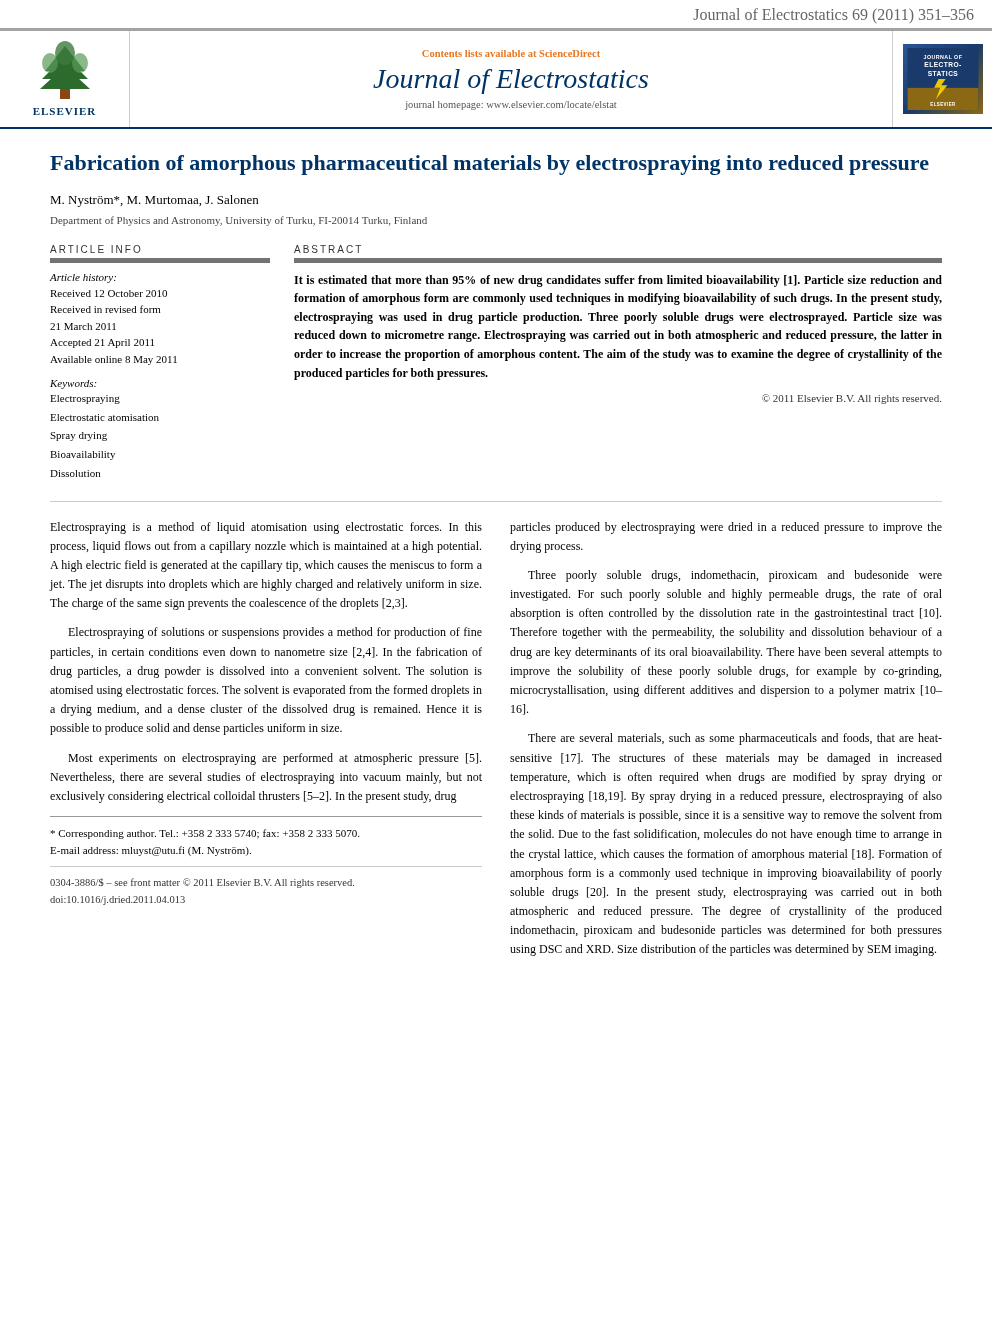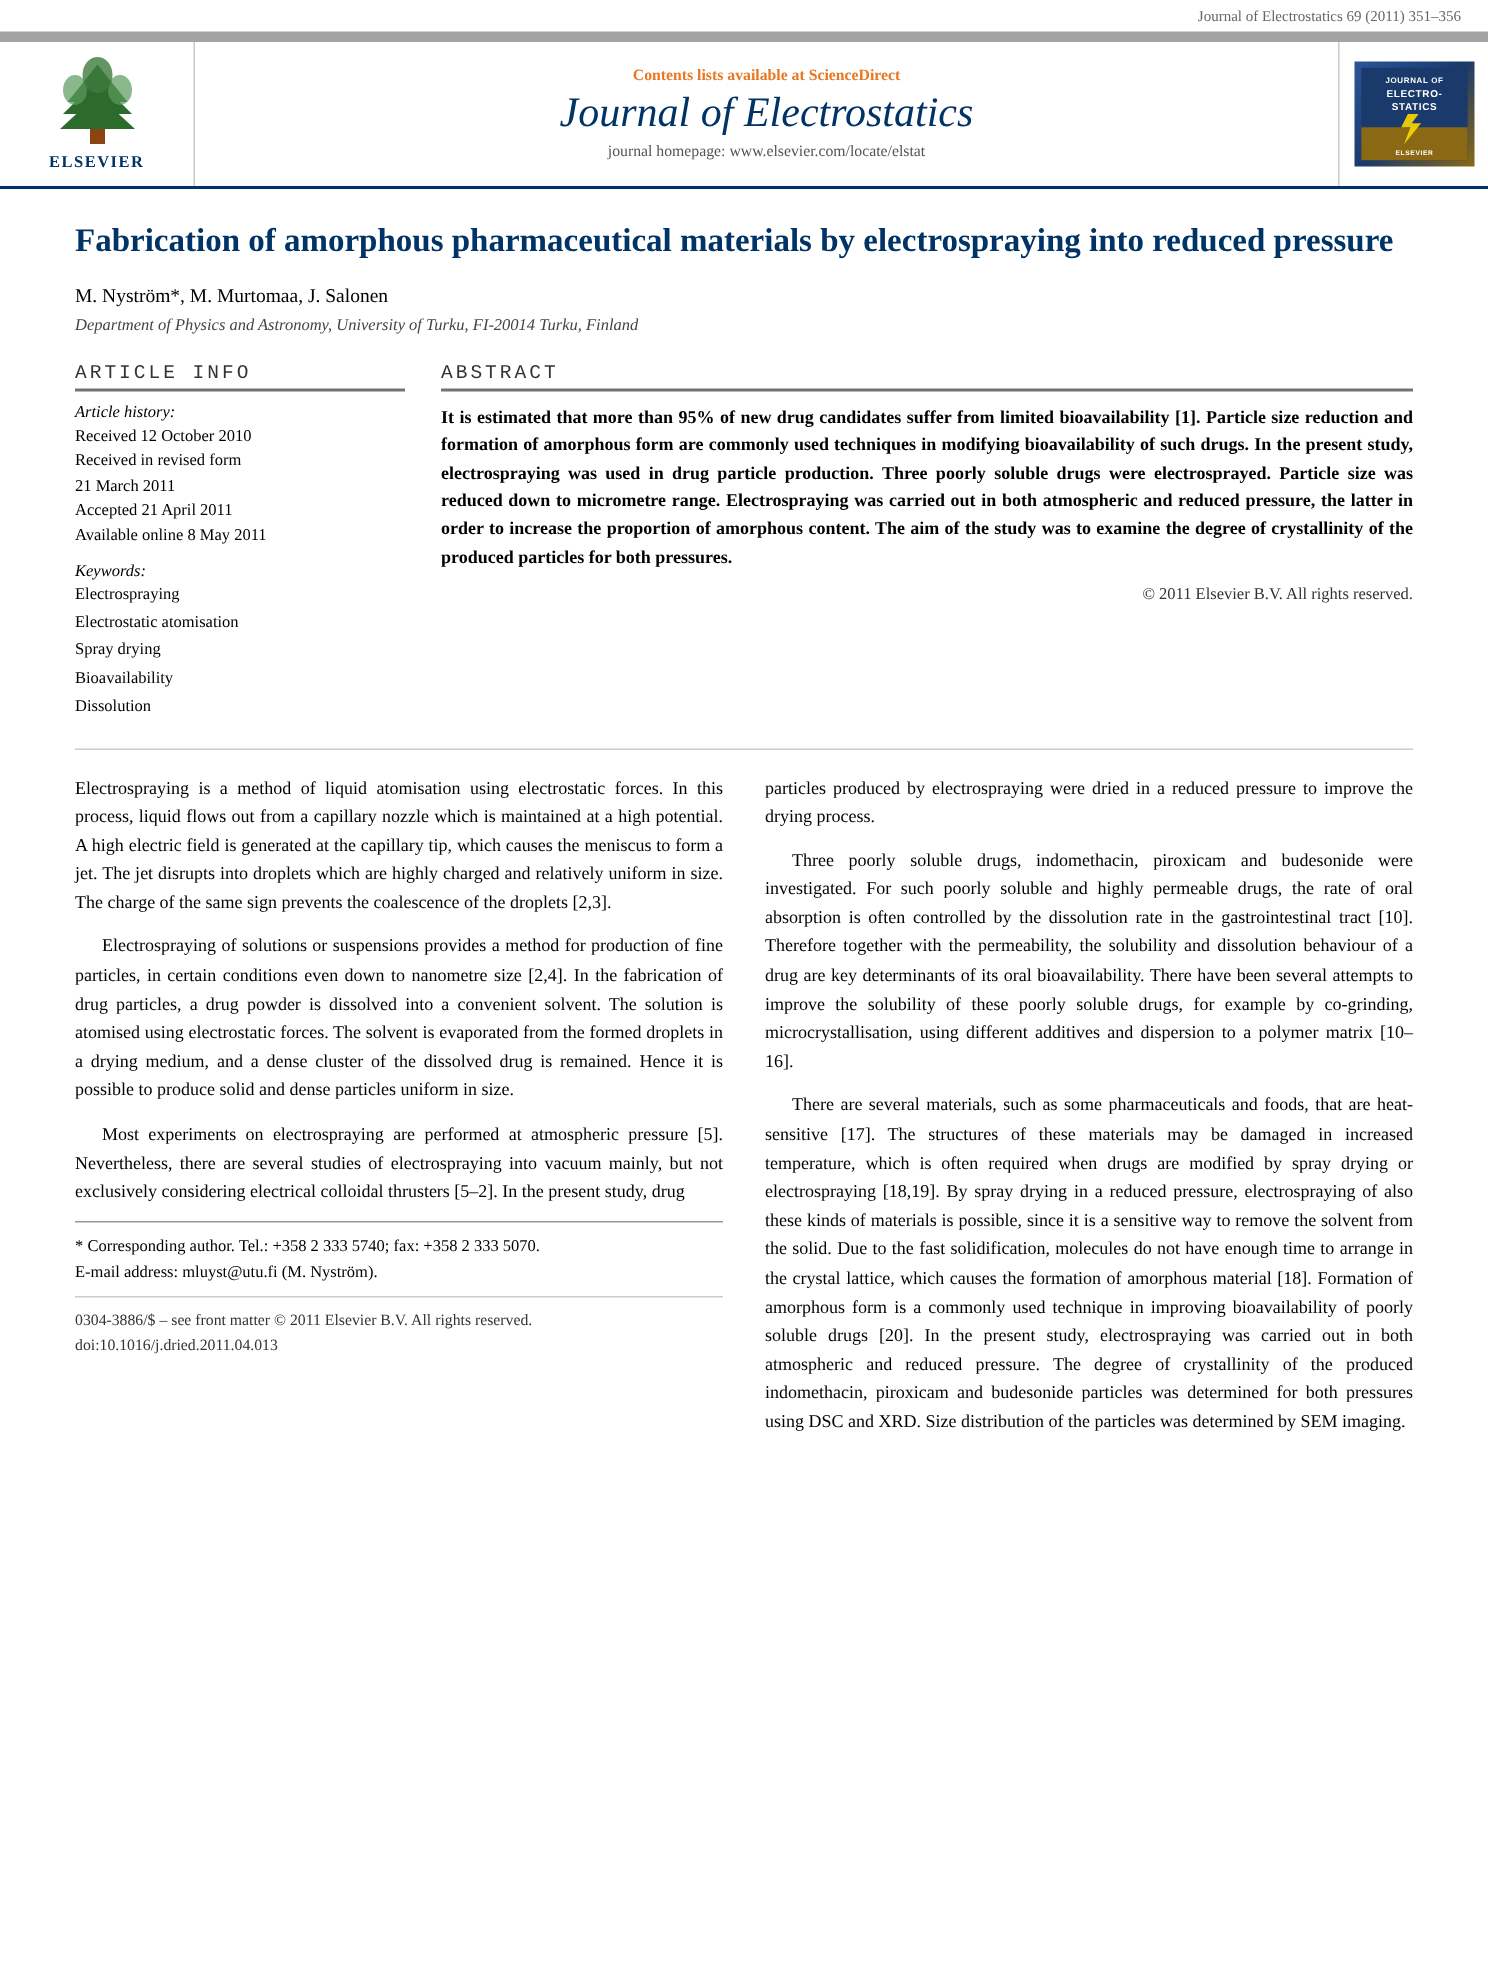--- a/index.html
+++ b/index.html
@@ -8,24 +8,24 @@
       font-family: 'Times New Roman', Times, serif;
       font-size: 13px;
       color: #000;
       width: 992px;
       min-height: 1323px;
     }
 
     
     .journal-ref-bar {
       text-align: right;
-      font-size: 10px;
+      font-size: 16px;
       color: #666;
       padding: 6px 18px 4px 0;
-      border-bottom: 7px solid #a3a3a3;
+      border-bottom: 3px solid #a3a3a3;
     }
 
     
     .header {
       display: flex;
       align-items: stretch;
       border-bottom: 2px solid #003366;
       padding: 0;
     }
     .header-left {
@@ -121,44 +121,43 @@
       line-height: 1.3;
     }
 
     .authors {
       font-size: 13px;
       margin-bottom: 6px;
     }
 
     .affiliation {
       font-size: 11px;
-      font-style: italic;
       color: #444;
       margin-bottom: 18px;
     }
 
     
     .two-col {
       display: flex;
       gap: 24px;
       margin-bottom: 18px;
     }
 
     .article-info {
       width: 220px;
       flex-shrink: 0;
     }
 
     .section-header-label {
-      font-size: 13px;
+      font-size: 10px;
       letter-spacing: 2px;
       text-transform: uppercase;
-      font-family: Liberation Mono, monospace;
+      font-family: Liberation Sans, sans-serif;
       color: #333;
-      border-bottom: 2px solid #737373;
+      border-bottom: 5px solid #737373;
       padding-bottom: 3px;
       margin-bottom: 8px;
     }
 
     .info-block {
       margin-bottom: 10px;
     }
     .info-label {
       font-style: italic;
       font-size: 11px;

